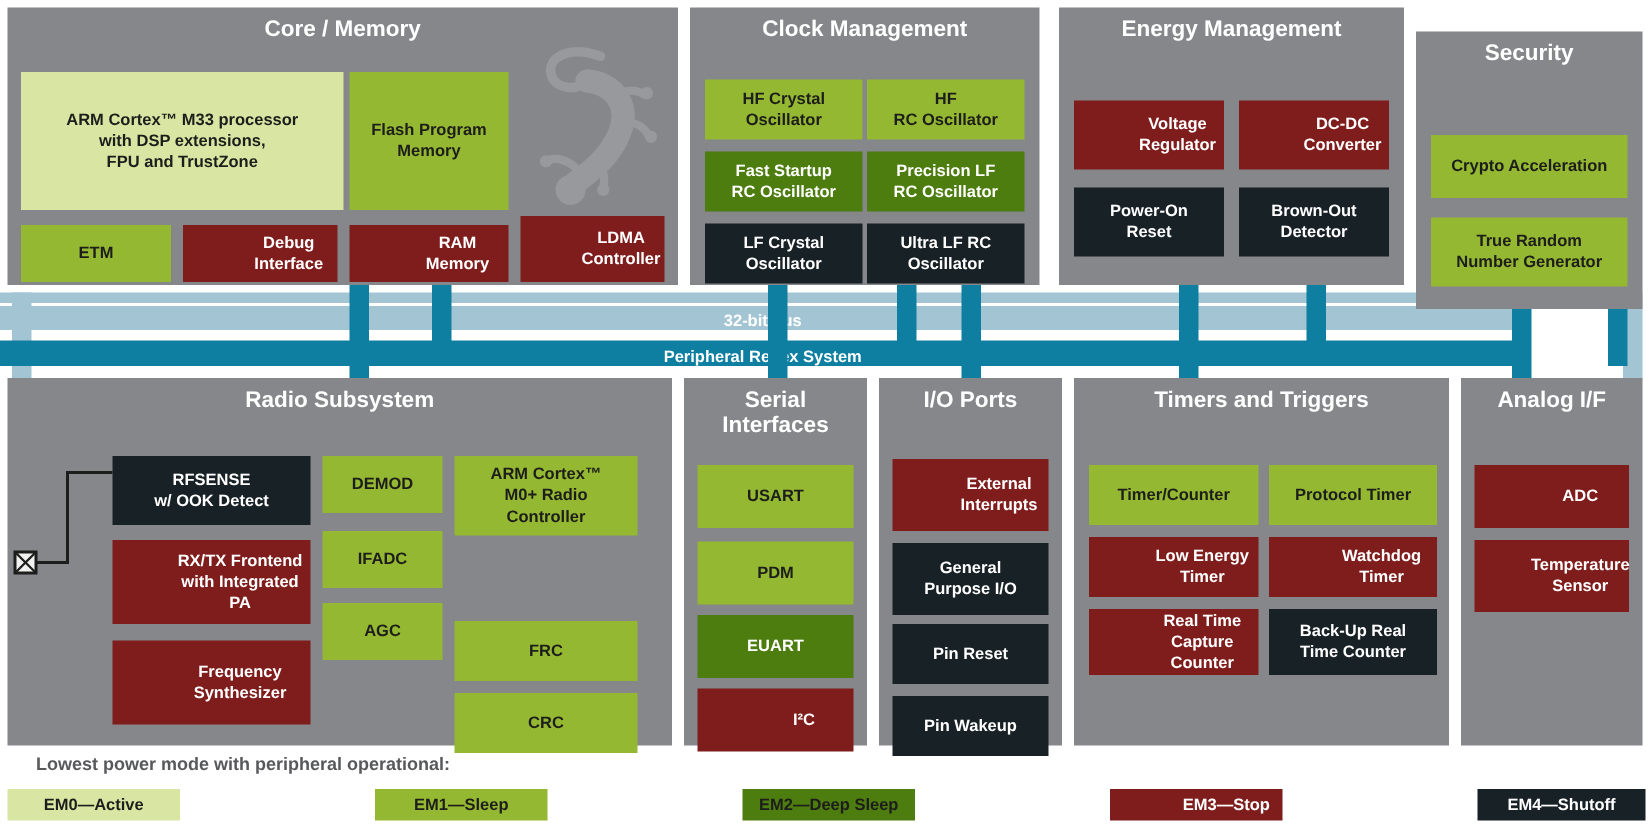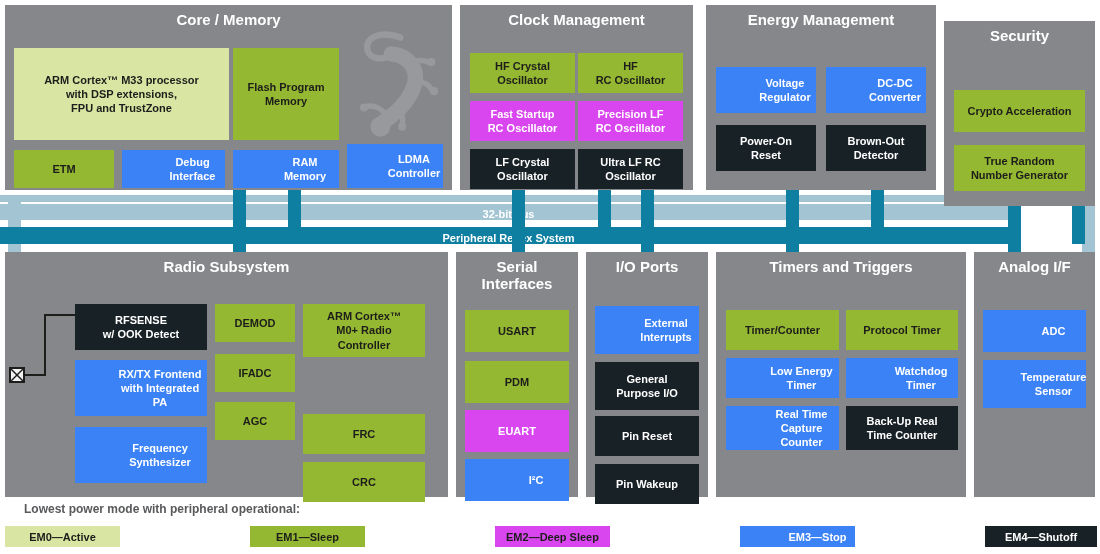--- a/index.html
+++ b/index.html
@@ -8,22 +8,22 @@
 
   .section { position:absolute; background:#85878a; z-index:3; }
   .section-title { position:absolute; left:0; right:0; top:6px; text-align:center; color:#ffffff;
     font-weight:bold; font-size:15px; line-height:1.15; white-space:pre-line; }
 
   .cell { position:absolute; display:flex; align-items:center; justify-content:center;
     text-align:center; font-weight:bold; font-size:11px; line-height:1.3;
     white-space:pre-line; padding:2px;margin-top:12px; }
   .em0 { background:#d9e6a3; color:#1d1d1b; }
   .em1 { background:#94b831; color:#1d1d1b; }
-  .em2 { background:#d946ef; color:#ffffff; }
-  .em3 { background:#3b82f6; color:#ffffff;padding-left:40px; }
+  .em2 { background:#4d7c0f; color:#ffffff; }
+  .em3 { background:#7f1d1d; color:#ffffff;padding-left:40px; }
   .em4 { background:#182126; color:#ffffff; }
 
   .hbar { position:absolute; left:0; width:1017px; z-index:1; display:flex; align-items:flex-end;
     justify-content:center; color:#ffffff; font-weight:bold; font-size:11px; }
   .vbar { position:absolute; width:13px; background:#0e7fa0; z-index:2; }
   .vbar.light { background:#a2c4d3; z-index:0; }
 
   .legend-title { position:absolute; left:5px; top:502px; font-weight:bold; font-size:12px; color:#58595b;margin-left:19px; }
   .legend-chip { position:absolute; top:526px; height:21px; width:115px; display:flex;
     align-items:center; justify-content:center; font-weight:bold; font-size:11px; }

